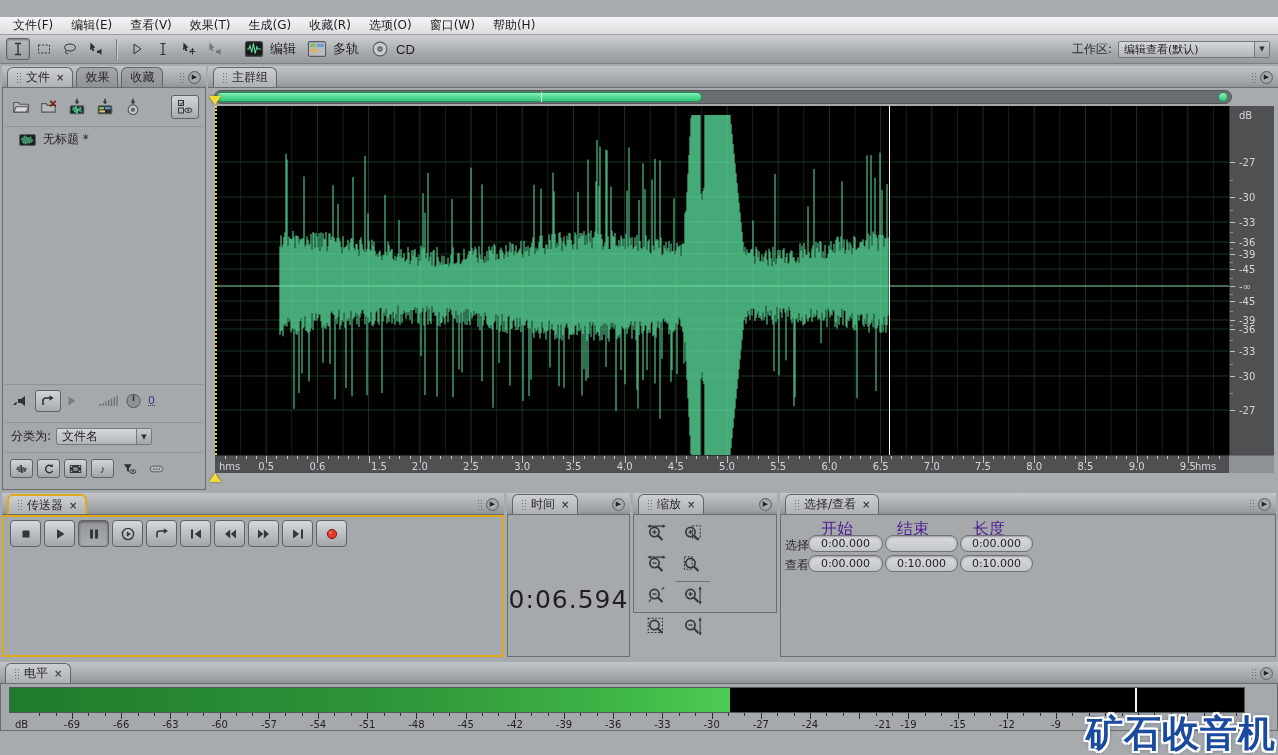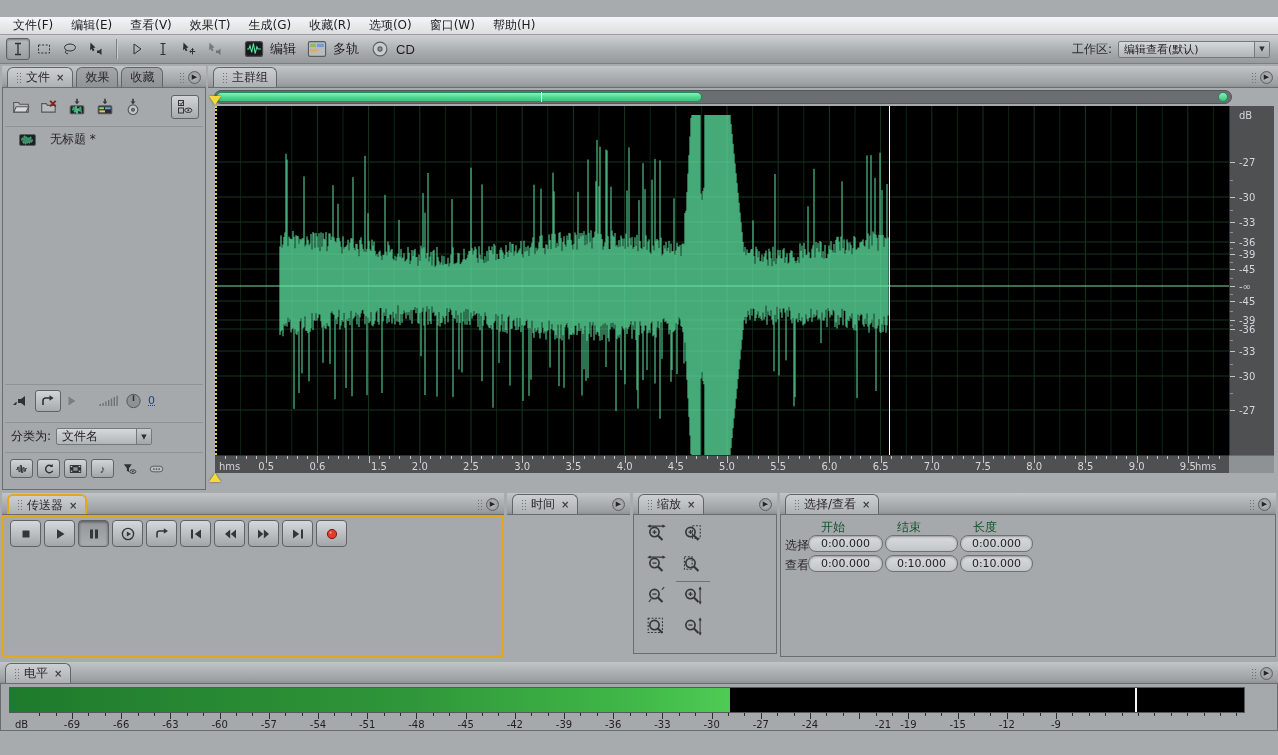--- a/index.html
+++ b/index.html
@@ -71,21 +71,21 @@
   .panel.focused .tab.active { border-color:#e2a81c; border-width:2px; border-bottom:none; }
 
   
   #files-panel { left:2px; top:66px; width:204px; height:424px; }
   .lp-toolbar { position:absolute; left:2px; top:4px; right:2px; height:30px; display:flex; align-items:center; gap:4px; padding:0 4px; }
   .icon-btn { width:24px; height:24px; border:none; background:transparent; display:flex; align-items:center; justify-content:center; }
   .icon-btn svg { width:18px; height:18px; }
   .lp-toggle { margin-left:auto; width:28px; height:24px; border:1px solid #5f6266; border-radius:3px;
                background:linear-gradient(#d2d5d7,#a8abae); display:flex; align-items:center; justify-content:center; }
   .lp-list { position:absolute; left:2px; top:38px; right:2px; height:254px; border-top:1px solid #8f9295; }
-  .file-item { display:flex; align-items:center; gap:14px; padding:4px 4px 0 14px; font-size:12px; color:#1f2123; }
+  .file-item { display:flex; align-items:center; gap:7px; padding:4px 4px 0 14px; font-size:12px; color:#1f2123; }
   .file-item svg { width:17px; height:12px; }
   .lp-audio { position:absolute; left:2px; top:296px; right:2px; height:32px; border-top:1px solid #8f9295;
               display:flex; align-items:center; gap:6px; padding:0 6px; }
   .lp-audio svg { height:16px; }
   .boxed { border:1px solid #5f6266; border-radius:3px; background:linear-gradient(#d2d5d7,#a8abae); padding:2px 4px; display:flex; align-items:center; }
   .vol-val { color:#27427e; font-size:11px; text-decoration:underline dotted; }
   .lp-sort { position:absolute; left:2px; top:334px; right:2px; height:28px; border-top:1px solid #8f9295;
              display:flex; align-items:center; gap:5px; padding:0 6px; font-size:12px; }
   .sort-select { width:96px; height:17px; border:1px solid #75787c; border-radius:2px;
                  background:linear-gradient(#d6d9db,#b2b5b8); display:flex; align-items:center; font-size:12px; }
@@ -128,28 +128,28 @@
   #transport-panel { left:2px; top:493px; width:502px; height:164px; }
   .tr-btns { position:absolute; left:6px; top:3px; display:flex; gap:3px; }
   .tr-btn { width:31px; height:27px; border:1px solid #5f6266; border-radius:4px;
             background:linear-gradient(#d6d9db,#a3a6a9); display:flex; align-items:center; justify-content:center; }
   .tr-btn svg { width:16px; height:16px; fill:#34373a; }
   .tr-btn.pressed { background:linear-gradient(#94979a,#aaadb0); box-shadow:inset 0 1px 3px rgba(0,0,0,.45); }
 
   #time-panel { left:507px; top:493px; width:123px; height:164px; }
   .time-value { position:absolute; left:0; right:0; top:70px; text-align:center; font-size:25px; color:#1d1f21; letter-spacing:1px; }
 
-  #zoom-panel { left:633px; top:493px; width:144px; height:161px;border-radius:23px; }
+  #zoom-panel { left:633px; top:493px; width:144px; height:120px;border-radius:23px; }
   .zoom-grid { position:absolute; left:8px; top:6px; width:70px; display:grid; grid-template-columns:28px 28px; gap:6px 8px; }
   .zoom-btn { width:28px; height:25px; border:none; background:transparent; display:flex; align-items:center; justify-content:center; }
   .zoom-btn svg { width:19px; height:19px; }
   .zoom-div { position:absolute; left:42px; top:66px; width:34px; height:1px; background:#6f7275; }
 
   #selection-panel { left:780px; top:493px; width:496px; height:164px; }
-  .sel-head { position:absolute; top:4px; font-size:12px; color:#14532d;text-align:center; }
+  .sel-head { position:absolute; top:4px; font-size:16px; color:#4c1d95;text-align:center; }
   .sel-rowlab { position:absolute; left:4px; font-size:12px; color:#26282a; }
   .sel-box { position:absolute; height:17px; border:1px solid #6f7275; border-radius:8px;
              background:linear-gradient(#d9dcde,#c3c6c8); box-shadow:inset 0 1px 2px rgba(0,0,0,.3);
              font-size:11px; color:#1d1f21; text-align:center; line-height:15px; }
 
   
   #levels-panel { left:0; top:662px; width:1278px; height:69px; }
   .meter { position:absolute; left:8px; top:3px; width:1236px; height:26px; background:#000; border:1px solid #55585b; }
   .m-green { position:absolute; left:0; top:0; bottom:0; width:720px;
              background:linear-gradient(90deg,#1f7a2c,#2f9639 55%,#3fb647 85%,#4ecb55); }
@@ -749,20 +749,23 @@
     <div class="tabrow">
       <span class="tab active">
           <span class="grip"></span>
           <span>时间</span>
           <span class="x">×</span>
         </span>
       <span class="pm-group">
           <span class="pm">▶</span>
         </span>
     </div>
+    <div class="pbody">
+      <div class="time-value">0:06.594</div>
+    </div>
   </div>
 
   <div class="panel" id="zoom-panel">
     <div class="tabrow">
       <span class="tab active">
           <span class="grip"></span>
           <span>缩放</span>
           <span class="x">×</span>
         </span>
       <span class="pm-group">
@@ -978,15 +981,16 @@
           <span class="tlab" style="left:899.4px">-19</span>
           <span class="tlab" style="left:948.6px">-15</span>
           <span class="tlab" style="left:997.8px">-12</span>
           <span class="tlab" style="left:1047.0px">-9</span>
         </div>
     </div>
   </div>
 
 
   <div class="watermark">
+    <div class="wm-big">矿石收音机</div>
   </div>
 
 </div>
 
 </body></html>

